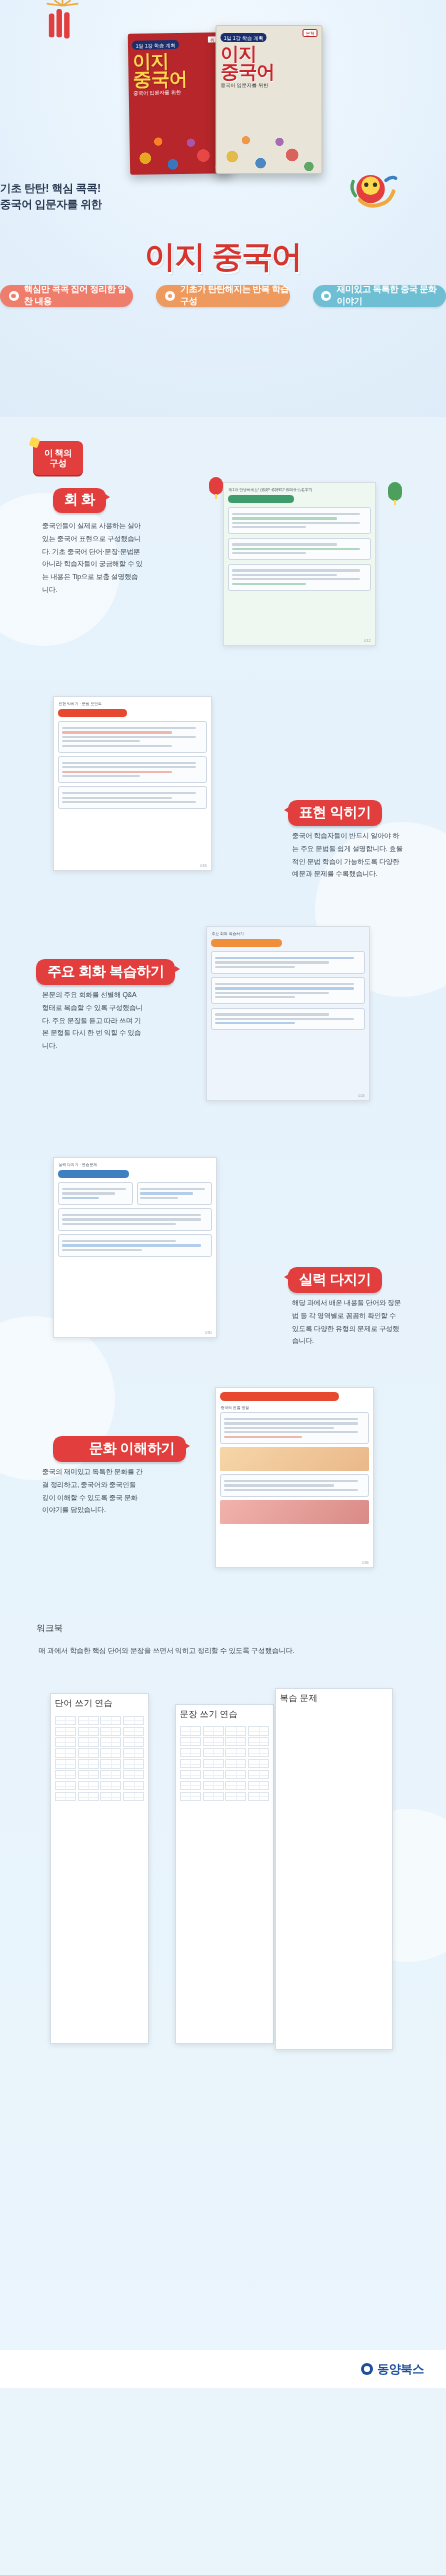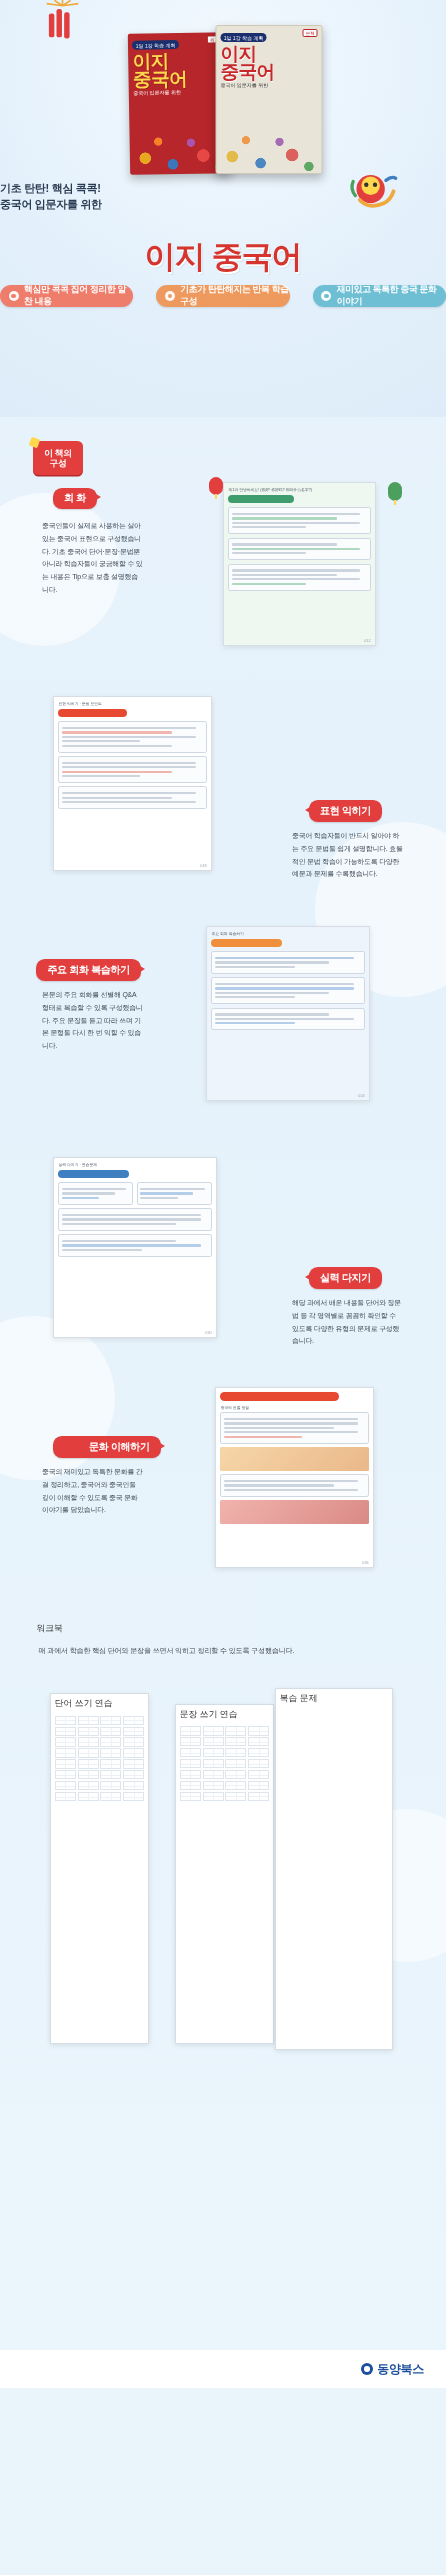--- a/index.html
+++ b/index.html
@@ -167,21 +167,21 @@
   
   .row {
     position:relative;
     width: 406px;
     margin: 0 auto 0;
     min-height: 126px;
   }
   .row .label {
     position:absolute;
     background:#e23e3e;
-    color:#fff; font-size:10px; font-weight:bold;
+    color:#fff; font-size:14px; font-weight:bold;
     padding:3.8px 11px; border-radius:8.8px;
     letter-spacing:-0.3px;
     box-shadow:0 1.1px 1.6px rgba(0,0,0,0.15);
   }
   .row .label::after {
     content:""; position:absolute; right:-4.4px; top:6.6px;
     border-left:5px solid #e23e3e;
     border-top:3.8px solid transparent;
     border-bottom:3.8px solid transparent;
   }

